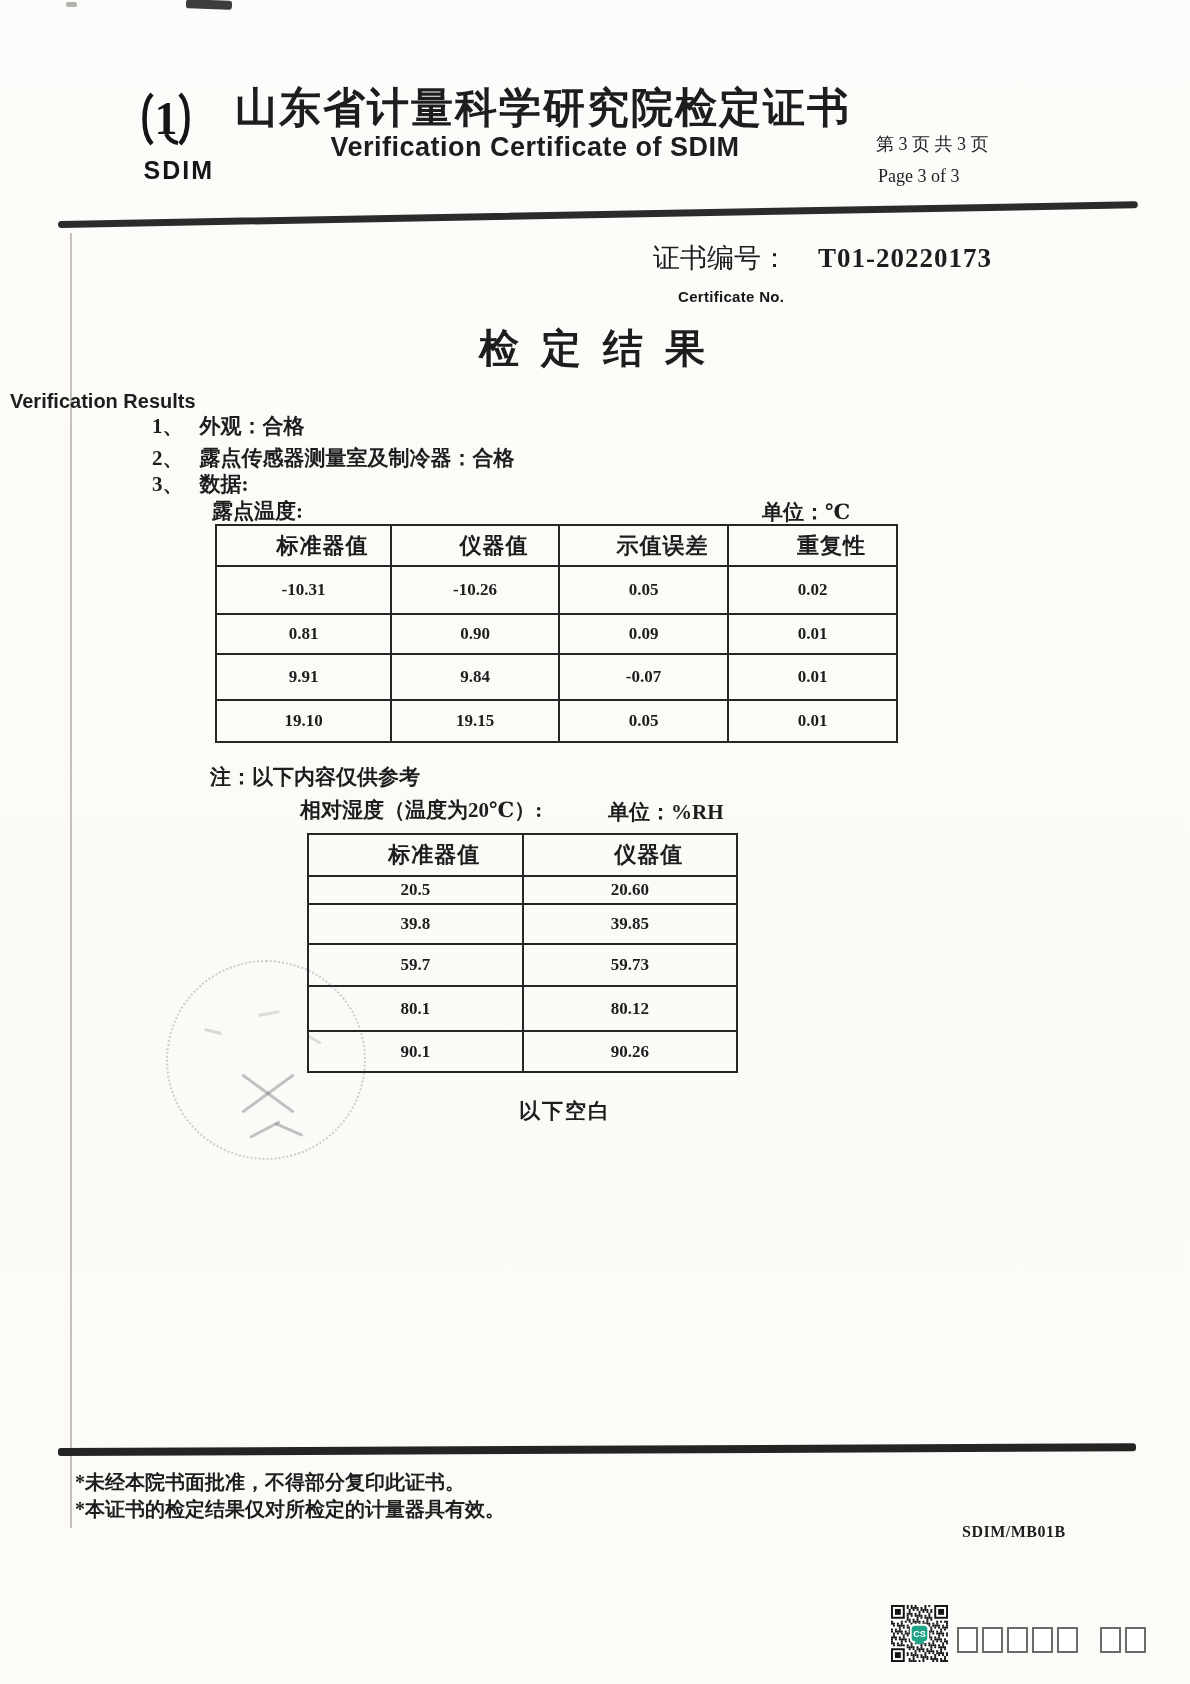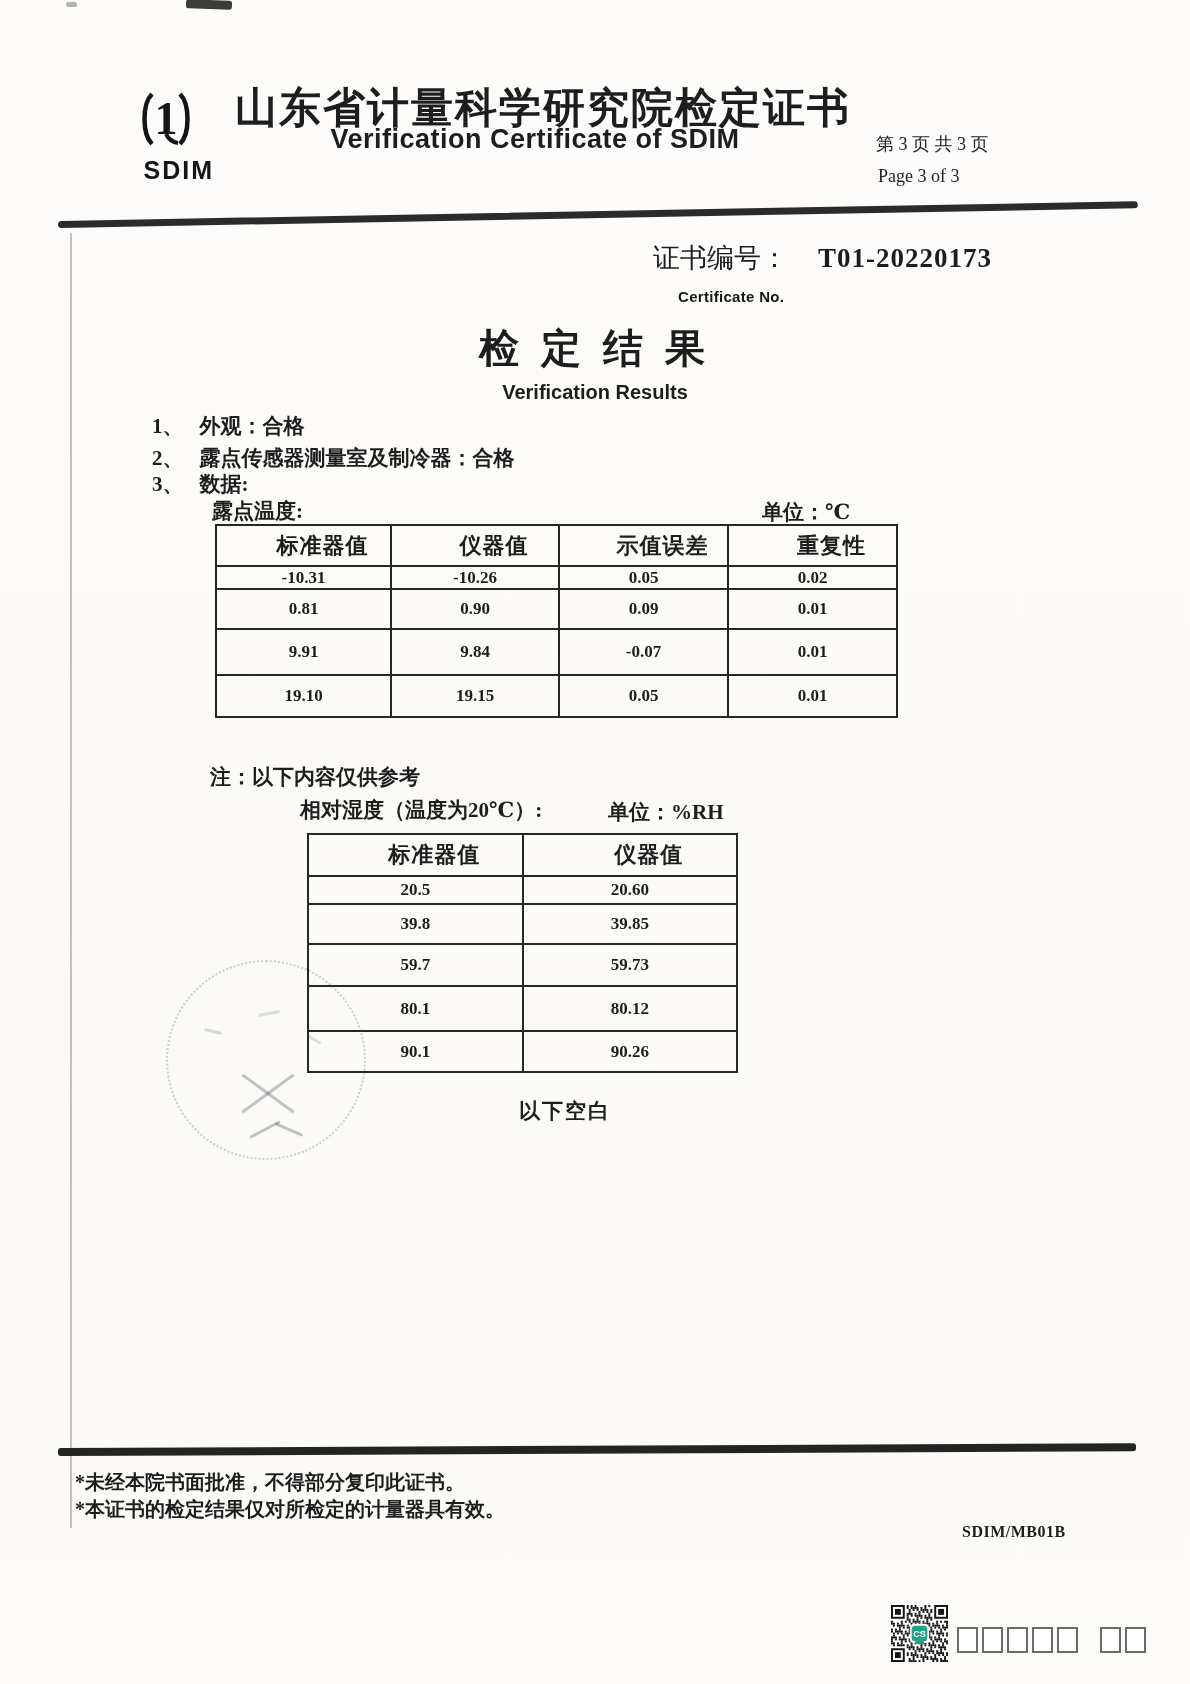--- a/index.html
+++ b/index.html
@@ -19,32 +19,32 @@
   .edge-line{left:70px;top:233px;width:2px;height:1295px;background:rgba(130,124,112,.45);}
   .rule-top{left:58px;top:221px;width:1080px;height:7px;background:#2b2b2b;border-radius:4px;
             transform:rotate(-1.05deg);transform-origin:left center;}
   .rule-bottom{left:58px;top:1448px;width:1078px;height:8px;background:#242424;border-radius:3px;
             transform:rotate(-0.25deg);transform-origin:left center;}
 
   
   .logo{left:118px;top:90px;width:96px;text-align:center;}
   .logo-text{font-weight:bold;font-size:25px;letter-spacing:2px;margin-top:0px;color:#151515;text-align:right;}
   .title-cn{left:235px;top:80px;width:600px;text-align:center;font-size:42px;font-weight:700;letter-spacing:2px;white-space:nowrap;}
-  .title-en{left:235px;top:124px;width:600px;text-align:center;font-size:27px;font-weight:700;letter-spacing:.5px;white-space:nowrap;}
+  .title-en{left:235px;top:132px;width:600px;text-align:center;font-size:27px;font-weight:700;letter-spacing:.5px;white-space:nowrap;}
   .pageinfo{left:876px;top:129px;font-size:18px;line-height:1.75;color:#222;}
   .pageinfo .en{padding-left:2px;}
 
   
   .cert-line{left:653px;top:240px;font-size:27px;white-space:nowrap;}
   .cert-line .num{font-weight:600;letter-spacing:1px;margin-left:30px;}
   .cert-en{left:678px;top:288px;font-size:15px;font-weight:600;letter-spacing:.3px;color:#151515;}
 
   
   .r-title{left:10px;top:321px;width:1170px;text-align:center;font-size:40px;font-weight:700;letter-spacing:6px;}
-  .r-sub{left:10px;top:381px;width:1170px;text-align:center;font-size:20px;font-weight:600;}
+  .r-sub{left:10px;top:390px;width:1170px;font-size:20px;font-weight:600;}
 
   
   .li{left:152px;font-size:21px;font-weight:600;white-space:nowrap;}
   .li .t{margin-left:16px;}
   .li1{top:412px;} .li2{top:444px;} .li3{top:470px;}
 
   
   .cap{font-size:21px;font-weight:600;white-space:nowrap;}
   .cap1{left:212px;top:497px;}
   .unit1{left:762px;top:498px;}
@@ -53,21 +53,21 @@
   .unit2{left:608px;top:798px;}
   .endmark{left:420px;top:1097px;width:290px;text-align:center;font-size:21px;font-weight:600;letter-spacing:2px;}
 
   
   table{border-collapse:collapse;table-layout:fixed;}
   td{border:2px solid #262626;text-align:center;vertical-align:middle;padding:0;}
   .th{font-size:22px;font-weight:600;letter-spacing:1px;padding-left:38px;}
   .val{font-size:17px;font-weight:700;}
   .t1{left:215px;top:524px;width:681px;}
   .t1 col.c1{width:175px;} .t1 col.c2{width:168px;} .t1 col.c3{width:169px;} .t1 col.c4{width:169px;}
-  .t1 .hr{height:41px;} .t1 .r0{height:23px;} .t1 .r1{height:40px;} .t1 .r2{height:46px;} .t1 .r3{height:42px;}
+  .t1 .hr{height:41px;} .t1 .r0{height:48px;} .t1 .r1{height:40px;} .t1 .r2{height:46px;} .t1 .r3{height:42px;}
   .t2{left:307px;top:833px;width:431px;}
   .t2 col{width:50%;}
   .t2 .hr{height:42px;} .t2 .r0{height:28px;} .t2 .r1{height:40px;margin-top:25px;} .t2 .r2{height:42px;} .t2 .r3{height:45px;} .t2 .r4{height:41px;}
 
   
   .stamp{left:166px;top:960px;width:200px;height:200px;filter:blur(.5px);}
   .stamp .ring{position:absolute;inset:0;border:2px dotted rgba(92,92,108,.28);border-radius:50%;}
   .stamp .bar{position:absolute;background:rgba(82,82,98,.34);border-radius:2px;}
   .stamp .x1{left:70px;top:132px;width:64px;height:3px;transform:rotate(36deg);}
   .stamp .x2{left:70px;top:132px;width:64px;height:3px;transform:rotate(-36deg);}

